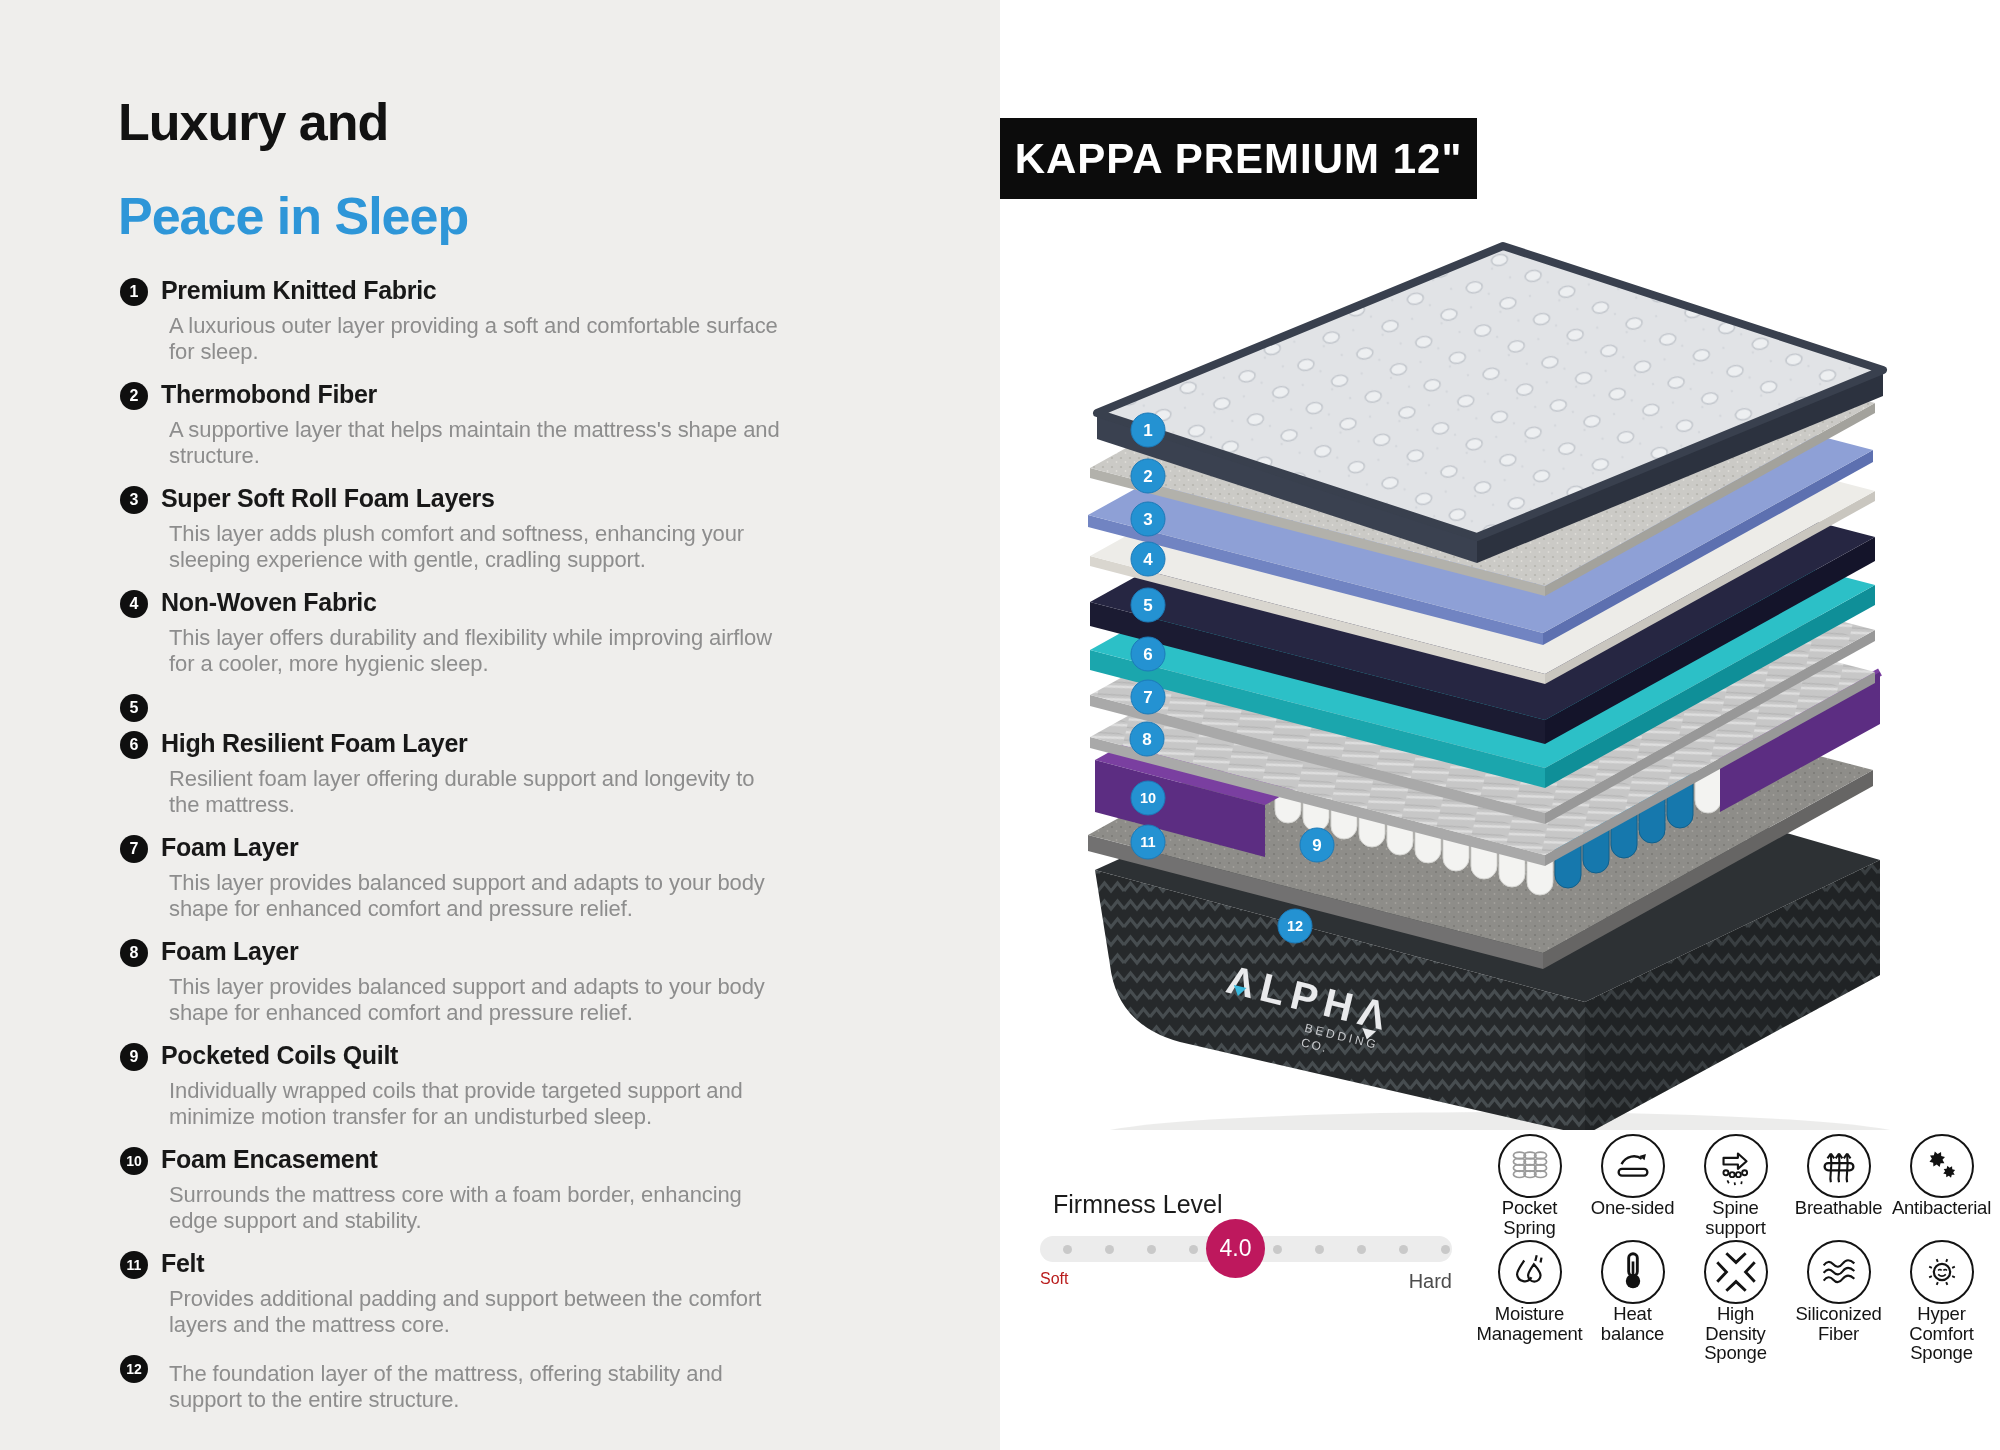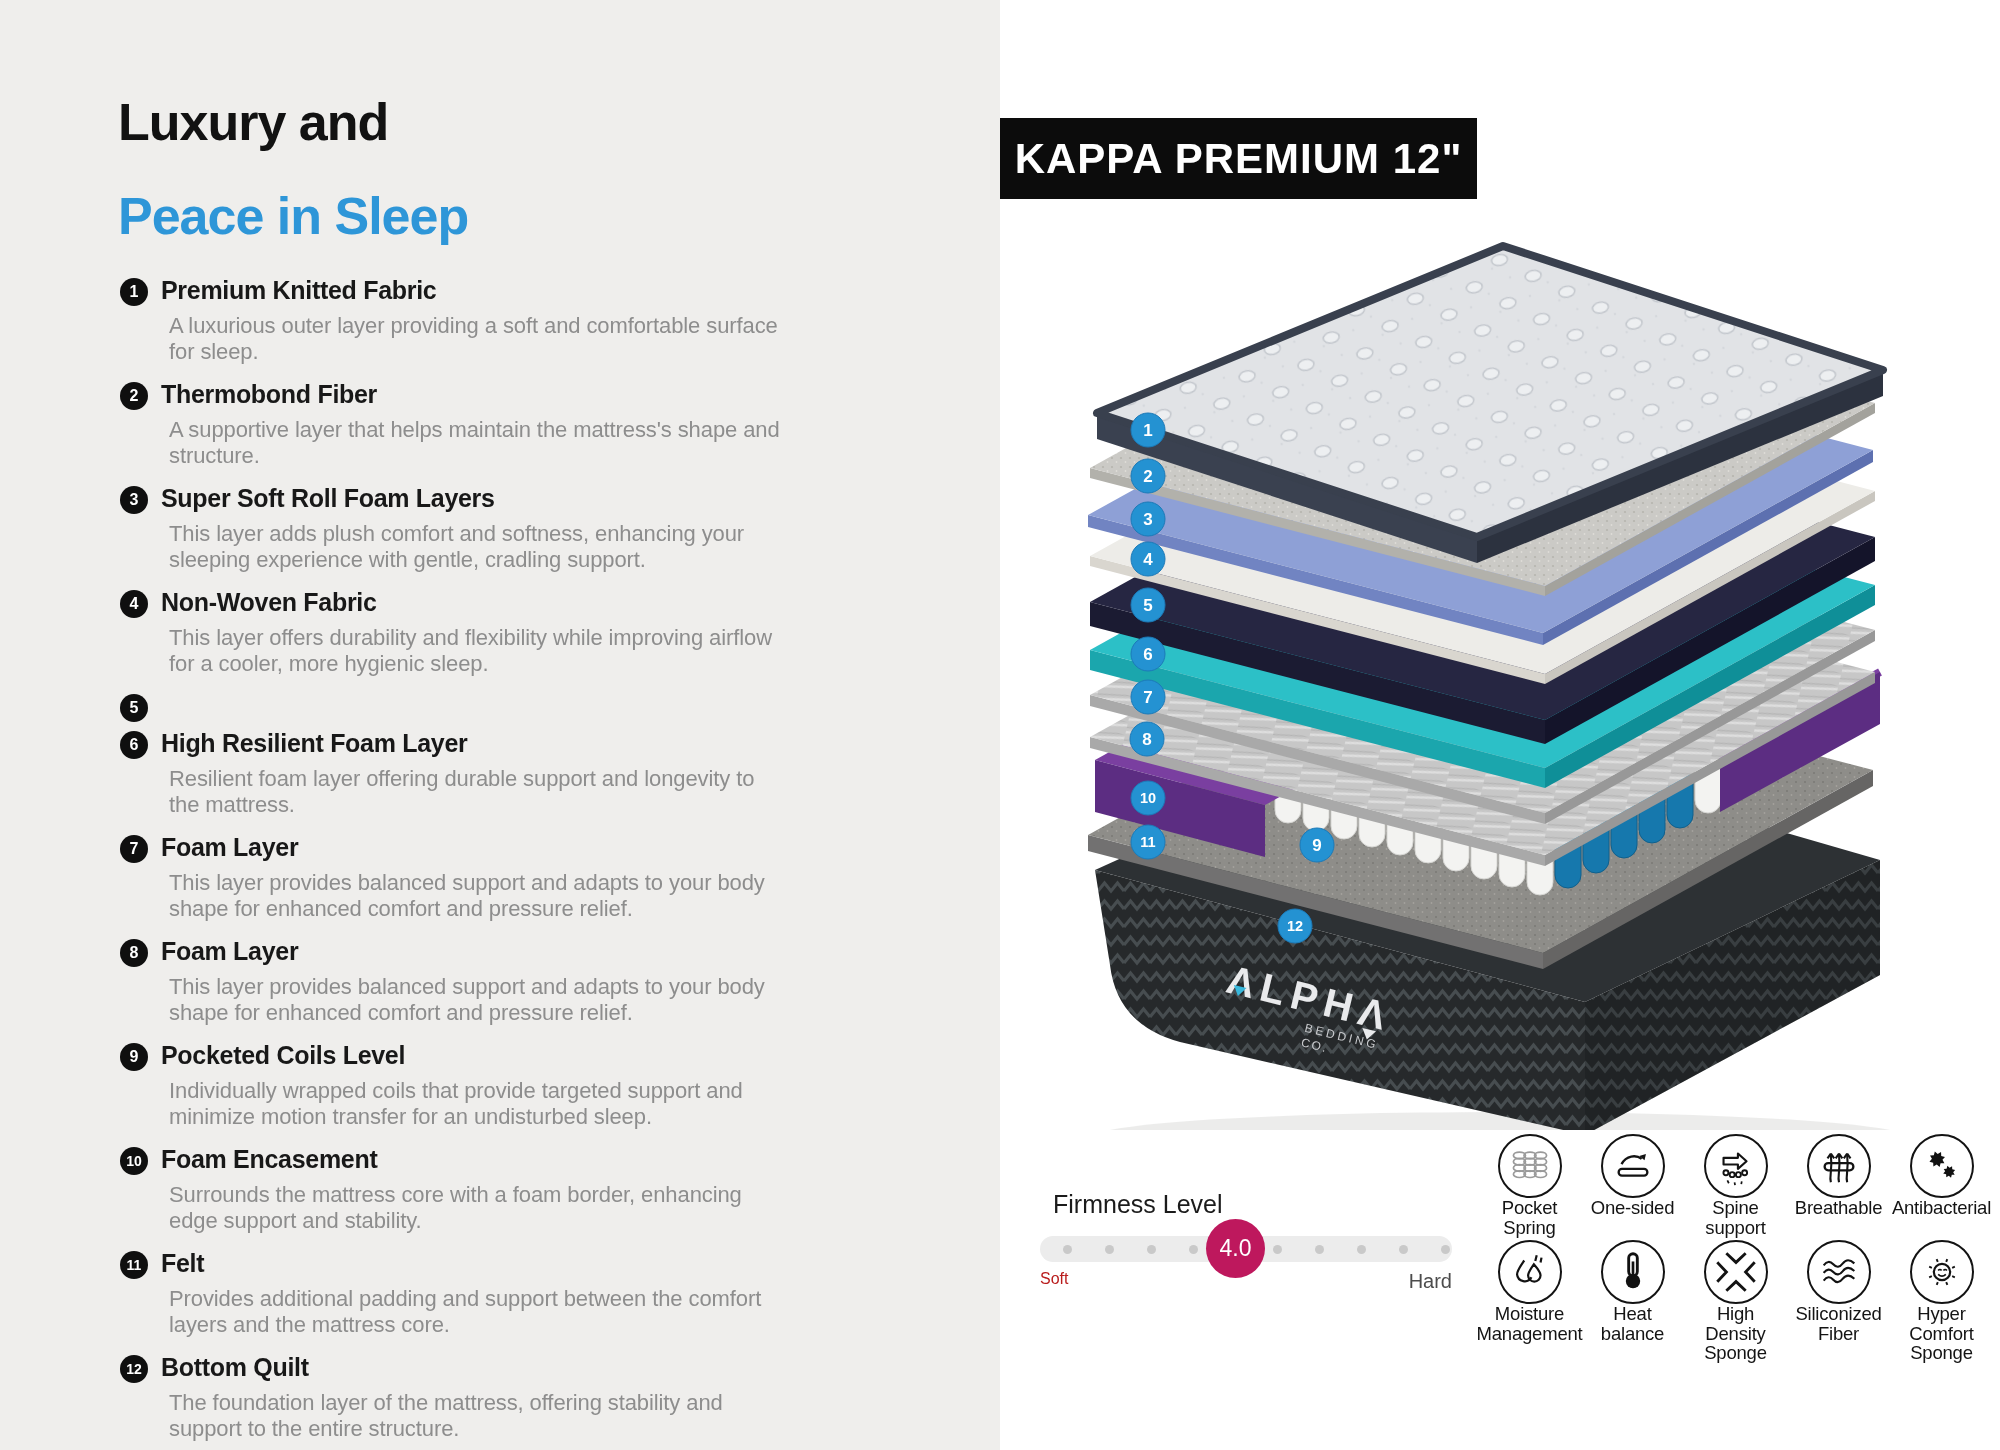--- a/index.html
+++ b/index.html
@@ -104,42 +104,41 @@
       <div class="layer-item">
         <span class="layer-num">8</span>
         <div>
           <h3>Foam Layer</h3>
           <p>This layer provides balanced support and adapts to your body shape for enhanced comfort and pressure relief.</p>
         </div>
       </div>
       <div class="layer-item">
         <span class="layer-num">9</span>
         <div>
-          <h3>Pocketed Coils Level</h3>
+          <h3>Pocketed Coils Quilt</h3>
           <p>Individually wrapped coils that provide targeted support and minimize motion transfer for an undisturbed sleep.</p>
         </div>
       </div>
       <div class="layer-item">
         <span class="layer-num" style="font-size: 14px;">10</span>
         <div>
           <h3>Foam Encasement</h3>
           <p>Surrounds the mattress core with a foam border, enhancing edge support and stability.</p>
         </div>
       </div>
       <div class="layer-item">
         <span class="layer-num" style="font-size: 14px;">11</span>
         <div>
           <h3>Felt</h3>
           <p>Provides additional padding and support between the comfort layers and the mattress core.</p>
         </div>
       </div>
       <div class="layer-item">
         <span class="layer-num" style="font-size: 14px;">12</span>
         <div>
-          <h3>Bottom Quilt</h3>
           <p>The foundation layer of the mattress, offering stability and support to the entire structure.</p>
         </div>
       </div>
     </div>
 </div>
 
 <div class="right-panel">
   <div class="product-banner" style="background: rgb(12, 12, 12);">
     <span>KAPPA PREMIUM 12"</span>
   </div>

